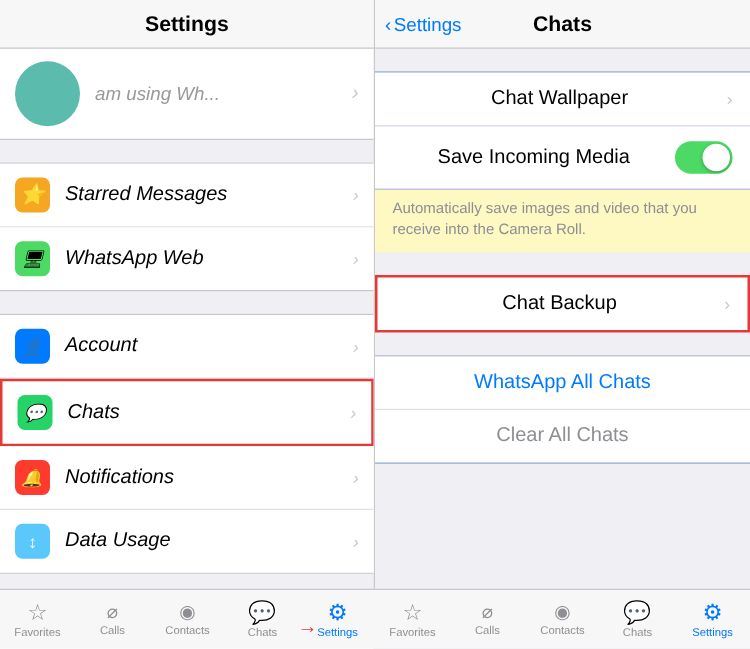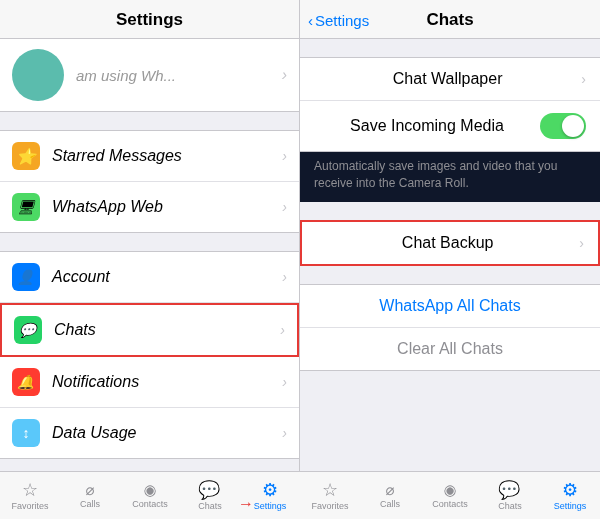--- a/index.html
+++ b/index.html
@@ -243,21 +243,21 @@
       border-radius: 50%;
       top: 2px;
       right: 2px;
       box-shadow: 0 1px 3px rgba(0,0,0,0.3);
     }
 
     .right-description {
       font-size: 12px;
       color: #8e8e93;
       padding: 6px 14px 10px;
-      background: #0f172a;
+      background: #fef9c3;
       line-height: 1.4;
     }
 
     .right-row-highlighted {
       border: 2px solid #e53935;
     }
 
     .right-row-blue {
       color: #007aff !important;
     }

